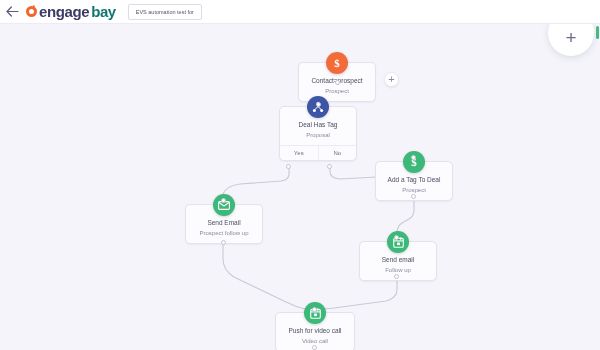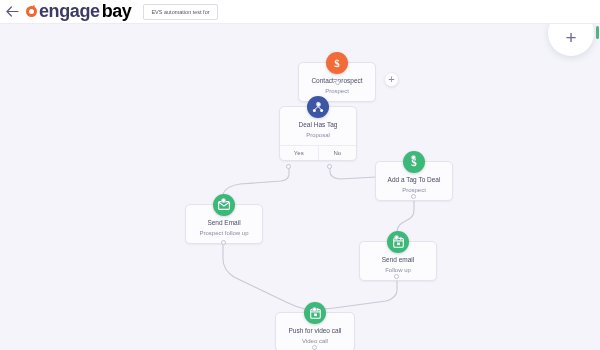--- a/index.html
+++ b/index.html
@@ -39,23 +39,23 @@
     content: ""; position: absolute;
     left: 3px; top: 3px; width: 5px; height: 5px;
     border-radius: 50%; background: #ffffff;
   }
   #logo-mark::before {
     content: ""; position: absolute;
     left: 6px; top: -1px; width: 2px; height: 6px;
     background: #f0682f; transform: rotate(24deg);
     border-radius: 1px;
   }
-  .logo-text { font-size: 18px; font-weight: bold; letter-spacing: -0.4px; }
+  .logo-text { font-size: 15px; font-weight: bold; letter-spacing: -0.4px; }
   .logo-a { color: #3b3b66; }
-  .logo-b { color: #000000; }
+  .logo-b { color: #0f766e; }
 
   #tab-pill {
     margin-left: 12px;
     height: 16px;
     padding: 0 7px;
     border: 1px solid #dcdce6;
     border-radius: 2px;
     background: #ffffff;
     display: flex; align-items: center;
     font-size: 5.5px; color: #55556e;

